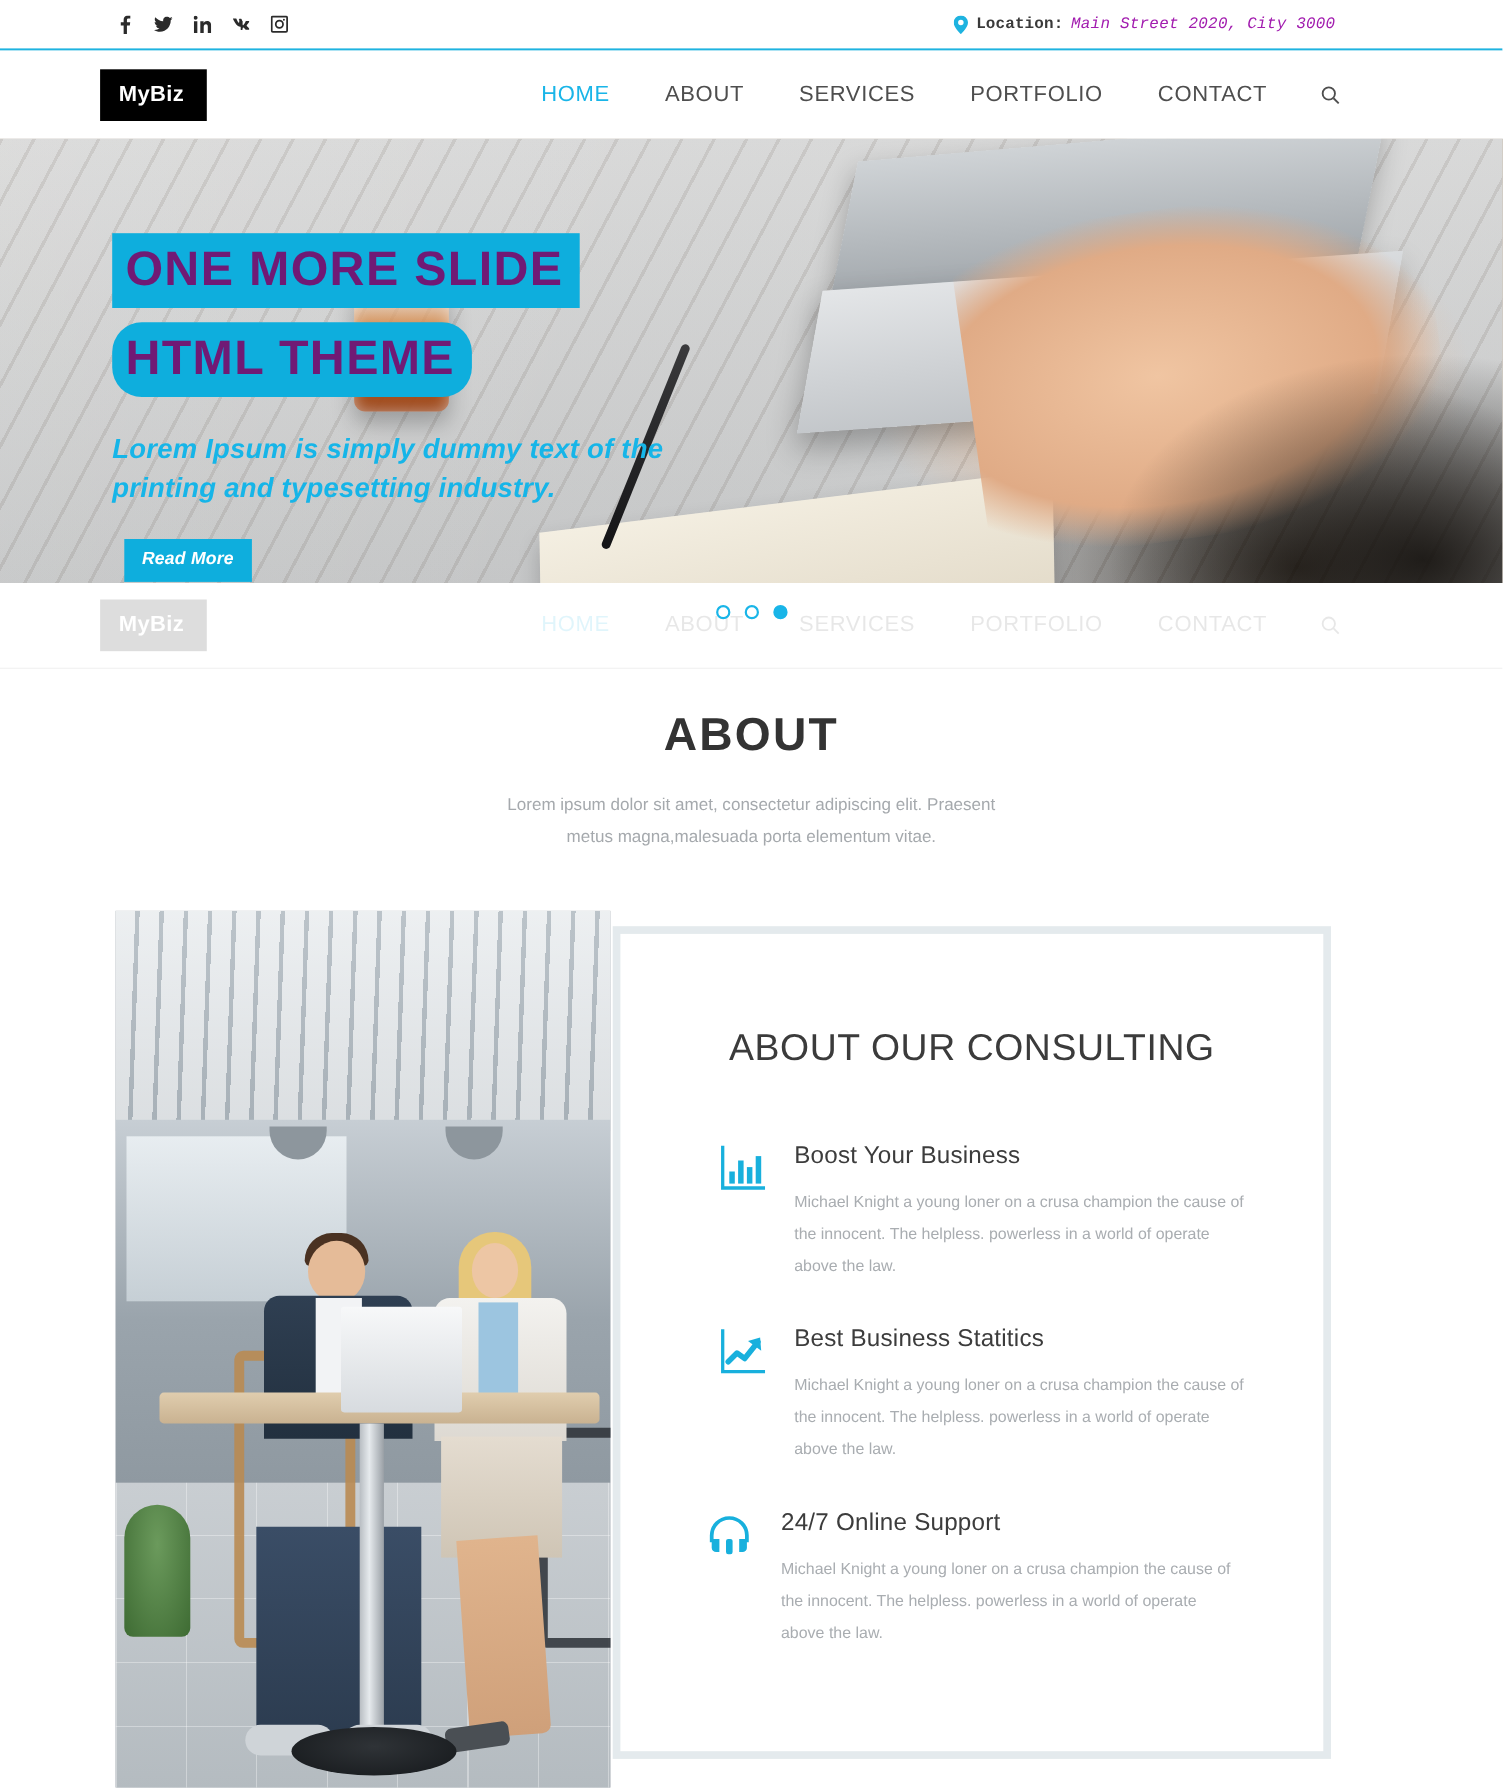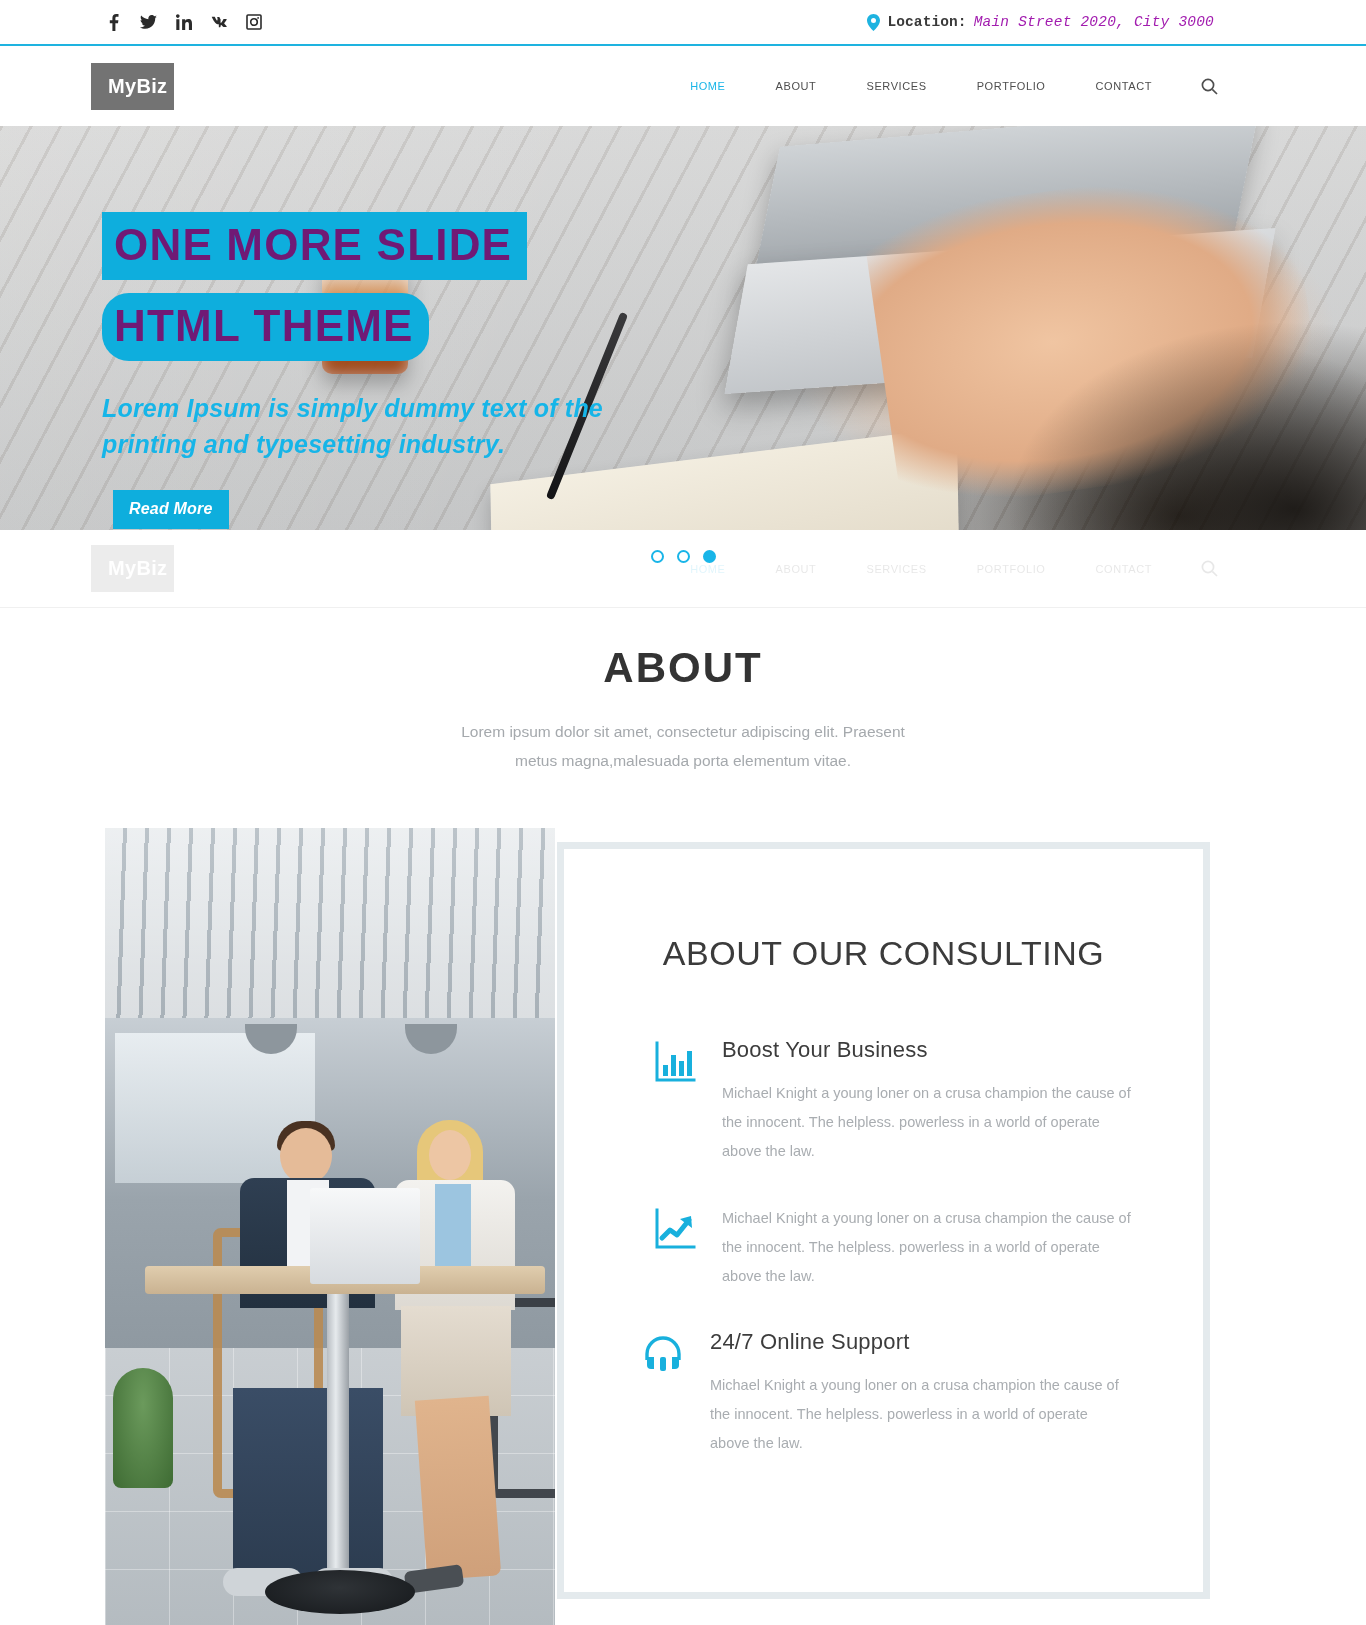--- a/index.html
+++ b/index.html
@@ -60,38 +60,38 @@
   .header {
     height: 80px;
     background: #fff;
     display: flex;
     align-items: center;
     position: relative;
     z-index: 30;
   }
   .logo {
     margin-left: 91px;
-    background: #737373;
+    background: #000000;
     color: #fff;
     font-size: 20px;
     font-weight: 700;
     letter-spacing: .3px;
-    padding: 13px 7px 14px 17px;
+    padding: 13px 21px 14px 17px;
     line-height: 1;
     cursor: pointer;
   }
   .nav {
     margin-left: auto;
     margin-right: 148px;
     display: flex;
     align-items: center;
     gap: 0;
   }
   .nav a {
-    font-size: 11px;
+    font-size: 20px;
     letter-spacing: .6px;
     color: #4e4e4e;
     text-decoration: none;
     padding: 0 25px;
     cursor: pointer;
     white-space: nowrap;
   }
   .nav a.active { color: #19b5e8; }
   .nav .searchbtn {
     color: #4e4e4e;
@@ -592,20 +592,21 @@
 
         <div class="feature f2">
           <span class="feat-icon">
             <svg viewBox="0 0 42 42" fill="none" stroke="currentColor" stroke-width="3">
               <path d="M3 2 V39 H40" stroke-linecap="square"></path>
               <polyline points="8,30 16,22 23,27 35,12" stroke-width="5" stroke-linecap="round" stroke-linejoin="round"></polyline>
               <polygon points="37,8 38,20 26,11" fill="currentColor" stroke="none"></polygon>
             </svg>
           </span>
           <div class="feat-body">
+            <div class="feat-title">Best Business Statitics</div>
             <div class="feat-text">Michael Knight a young loner on a crusa champion the cause of the innocent. The helpless. powerless in a world of operate above the law.</div>
           </div>
         </div>
 
         <div class="feature f3">
           <span class="feat-icon">
             <svg viewBox="0 0 42 42" fill="none">
               <path d="M5 27 V21 a16 16 0 0 1 32 0 v6" stroke="currentColor" stroke-width="3.4" fill="none"></path>
               <path d="M5 24 h7 v12 H9 a4 4 0 0 1 -4 -4 z" fill="currentColor"></path>
               <path d="M37 24 h-7 v12 h3 a4 4 0 0 0 4 -4 z" fill="currentColor"></path>

